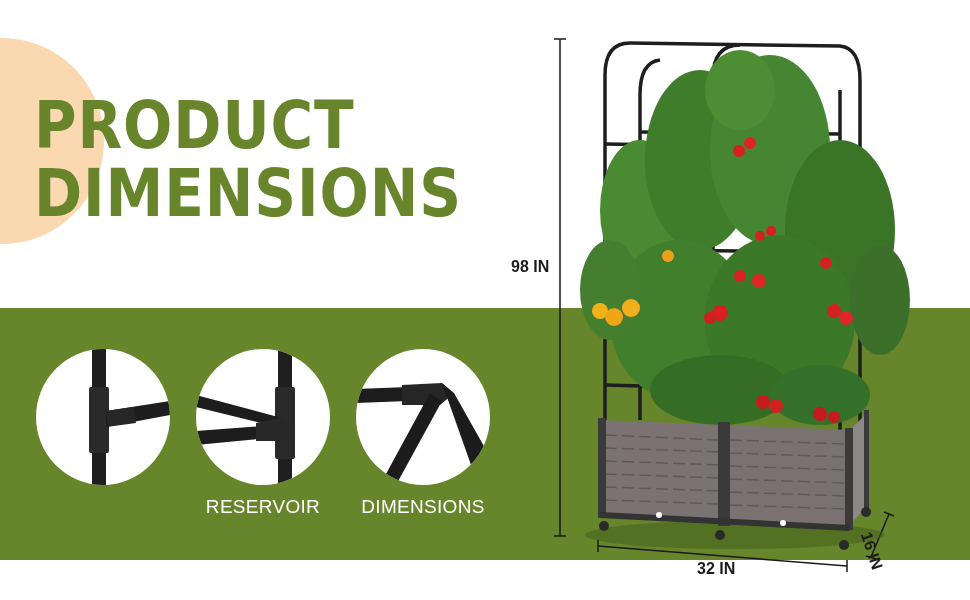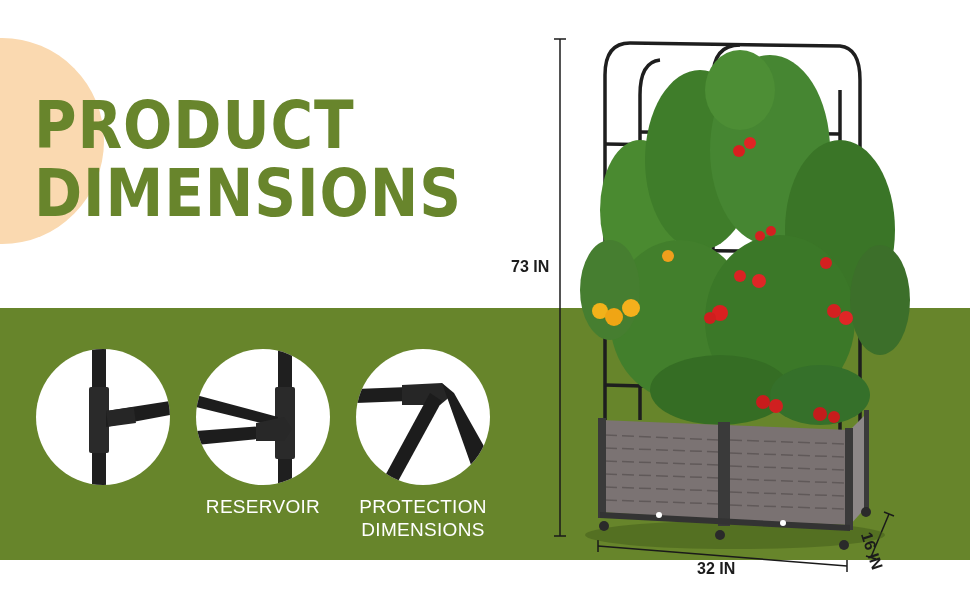--- a/index.html
+++ b/index.html
@@ -94,21 +94,20 @@
 <div class="feature" id="feat-2">
   <div class="circle">
     <svg viewBox="0 0 134 136">
       <polygon points="0,40 0,54 52,52 52,38" fill="#1d1d1d"></polygon>
       <polygon points="46,36 86,34 96,46 84,56 46,56" fill="#262626"></polygon>
       <polygon points="74,44 86,52 40,136 24,136" fill="#1c1c1c"></polygon>
       <polygon points="86,34 98,44 134,108 134,130 120,130" fill="#1c1c1c"></polygon>
     </svg>
   </div>
   <div class="label">
-    <div>PROTECTION</div>
     <div>DIMENSIONS</div>
   </div>
 </div>
 
 <svg class="product" viewBox="0 0 970 600">
 
   <g stroke="#1a1a1a" stroke-width="1.5">
     <line x1="560" y1="39" x2="560" y2="536"></line>
     <line x1="554" y1="39" x2="566" y2="39"></line>
     <line x1="554" y1="536" x2="566" y2="536"></line>
@@ -206,15 +205,15 @@
 
     <g fill="#2a2a2a">
       <circle cx="604" cy="526" r="5"></circle>
       <circle cx="720" cy="535" r="5"></circle>
       <circle cx="844" cy="545" r="5"></circle>
       <circle cx="866" cy="512" r="5"></circle>
     </g>
   </g>
 </svg>
 
-<div class="dim-label" id="dim-height">73 IN</div>
+<div class="dim-label" id="dim-height">98 IN</div>
 <div class="dim-label" id="dim-width">32 IN</div>
 <div class="dim-label" id="dim-depth">16 IN</div>
 
 </body></html>

